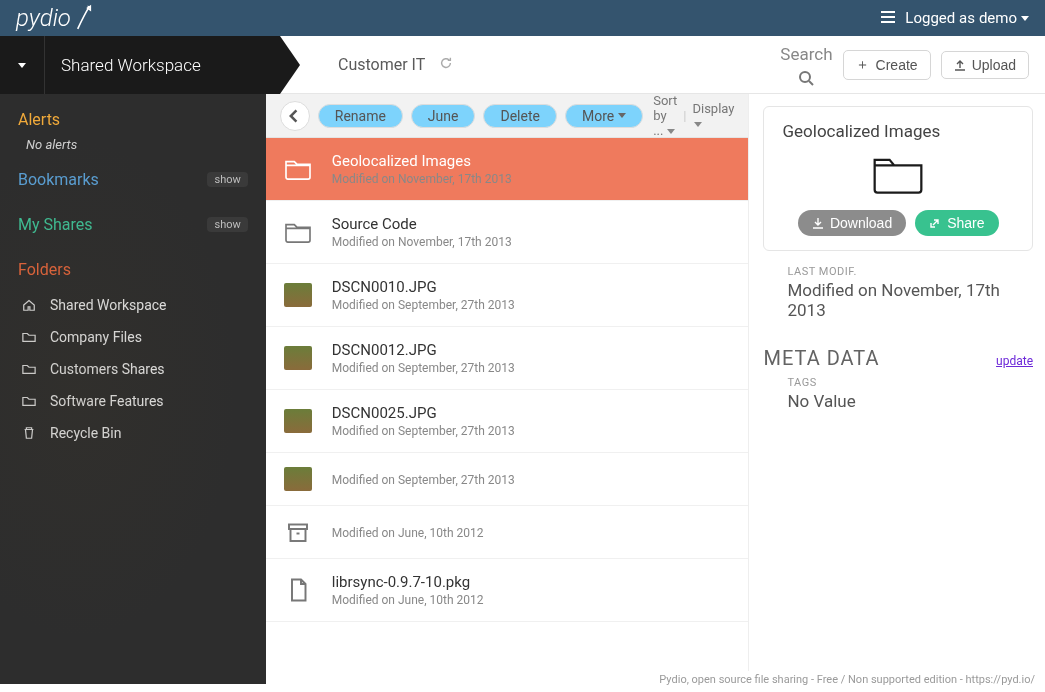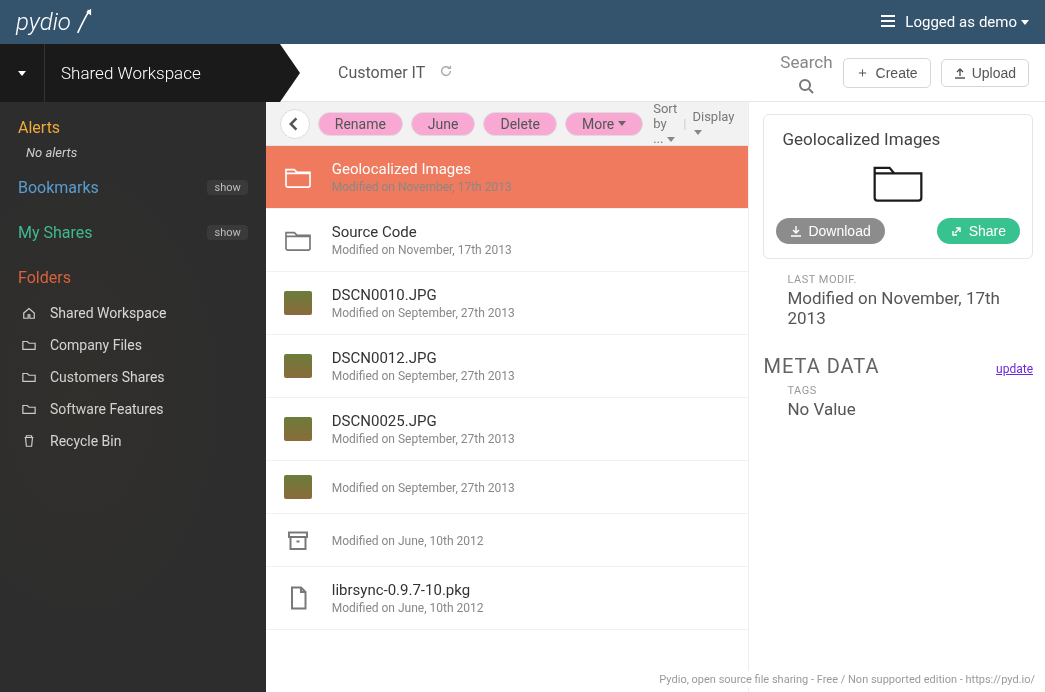--- a/index.html
+++ b/index.html
@@ -1,17 +1,17 @@
 <!DOCTYPE html>
 <html><head>
 <meta charset="utf-8">
 <style>
 * { box-sizing: border-box; margin: 0; padding: 0; }
 body { font-family: -apple-system, "Segoe UI", Roboto, Helvetica, Arial, sans-serif; font-size: 14px; color: #333; width: 1045px; height: 692px; overflow: hidden; background: #fff; }
-.topbar { height: 44px; background: #34546e; color: #fff; display: flex; align-items: center; padding: 0 16px; justify-content: space-between; }
+.topbar { height: 36px; background: #34546e; color: #fff; display: flex; align-items: center; padding: 0 16px; justify-content: space-between; }
 .logo { font-size: 24px; font-style: italic; font-weight: 300; display: flex; align-items: center; gap: 4px; }
 .logo svg { width: 18px; height: 28px; }
 .userbox { display: flex; align-items: center; gap: 4px; font-size: 15px; }
 .userbox .menu-icon { margin-right: 6px; }
 .caret { display: inline-block; width: 0; height: 0; border-left: 4px solid transparent; border-right: 4px solid transparent; border-top: 5px solid currentColor; vertical-align: middle; }
 .ws-row { height: 58px; display: flex; align-items: stretch; }
 .ws-left { width: 280px; background: #1a1a1a; color: #fff; display: flex; align-items: center; position: relative; }
 .ws-dd { width: 45px; height: 100%; display: flex; align-items: center; justify-content: center; border-right: 1px solid #333; }
 .ws-title { padding-left: 16px; font-size: 17px; font-weight: 300; }
 .ws-left::after { content: ""; position: absolute; right: -20px; top: 0; width: 0; height: 0; border-top: 29px solid transparent; border-bottom: 29px solid transparent; border-left: 20px solid #1a1a1a; z-index: 3; }
@@ -32,38 +32,38 @@
 .folders-l { color: #e2653c; }
 .side-sub { padding: 4px 18px 8px 26px; color: #cfcfcf; font-style: italic; font-size: 13px; }
 .pill { font-size: 11px; background: #3a3a3a; color: #bdbdbd; border-radius: 4px; padding: 1px 7px; }
 .tree { padding: 6px 18px 0 22px; }
 .tree-item { display: flex; align-items: center; gap: 12px; padding: 8px 0; color: #e6e6e6; font-size: 14px; cursor: pointer; }
 .tree-item .ico { width: 16px; color: #d9d9d9; display: inline-flex; }
 .center { flex: 1; display: flex; flex-direction: column; border-right: 1px solid #eee; }
 .toolbar { height: 44px; background: #f2f2f2; border-bottom: 1px solid #e4e4e4; display: flex; align-items: center; padding: 0 14px; gap: 10px; justify-content: space-between; }
 .tool-l { display: flex; align-items: center; gap: 8px; }
 .backbtn { width: 30px; height: 30px; border-radius: 50%; background: #fff; border: 1px solid #ddd; display: inline-flex; align-items: center; justify-content: center; cursor: pointer; }
-.tb-btn { background: #f9a8d4; border: 1px solid #ddd; border-radius: 14px; padding: 3px 16px; font-size: 14px; color: #555; cursor: pointer; display: inline-flex; align-items: center; gap: 4px; }
+.tb-btn { background: #7dd3fc; border: 1px solid #ddd; border-radius: 14px; padding: 3px 16px; font-size: 14px; color: #555; cursor: pointer; display: inline-flex; align-items: center; gap: 4px; }
 .tool-r { display: flex; align-items: center; gap: 6px; color: #777; font-size: 13px; }
 .sep { color: #ccc; }
 .list { overflow-y: auto; flex: 1; }
 .row { display: flex; align-items: center; padding: 14px 18px; gap: 20px; border-bottom: 1px solid #f0f0f0; cursor: pointer; }
 .row.sel { background: #ef7a5d; color: #fff; }
 .row.sel .meta { color: #fdece6; }
 .row .thumb { width: 28px; height: 24px; display: flex; align-items: center; justify-content: center; }
 .row .thumb.img { background: linear-gradient(#6b7d3a,#8a6b3b); border-radius: 2px; }
 .row .thumb svg { width: 28px; height: 24px; }
 .row .info .name { font-size: 15px; }
 .row .info .meta { font-size: 12px; color: #888; margin-top: 2px; }
 .right { width: 310px; padding: 12px 12px 8px 14px; display: flex; flex-direction: column; overflow-y: auto; }
 .card { border: 1px solid #e5e5e5; border-radius: 6px; padding: 14px 12px 14px 12px; text-align: center; }
 .card h3 { font-weight: 400; font-size: 17px; color: #444; margin-bottom: 6px; text-align: left; padding-left: 6px; }
 .card .bigicon { margin: 6px auto 10px auto; }
 .card .bigicon svg { width: 56px; height: 50px; }
-.card-actions { display: flex; justify-content: space-between; gap: 9px; margin-top: 4px; }
+.card-actions { display: flex; justify-content: center; gap: 9px; margin-top: 4px; }
 .pillbtn { border: none; border-radius: 14px; padding: 5px 14px; color: #fff; font-size: 14px; display: inline-flex; align-items: center; gap: 6px; cursor: pointer; }
 .pillbtn.gray { background: #8c8c8c; }
 .pillbtn.green { background: #38c28f; }
 .meta-block { margin-top: 14px; margin-left: 24px; }
 .meta-label { font-size: 11px; letter-spacing: .5px; color: #999; }
 .meta-val { font-size: 17px; color: #555; margin-top: 2px; }
 .mdh { display: flex; align-items: baseline; justify-content: space-between; margin-top: 26px; }
 .mdh h4 { font-size: 20px; font-weight: 400; letter-spacing: 1px; color: #636363; }
 .mdh .upd { font-size: 12px; color: #6d28d9; text-decoration: underline; cursor: pointer; }
 .footer { position: absolute; bottom: 4px; right: 6px; font-size: 11px; color: #9a9a9a; background: #fff; padding: 2px 4px; }

